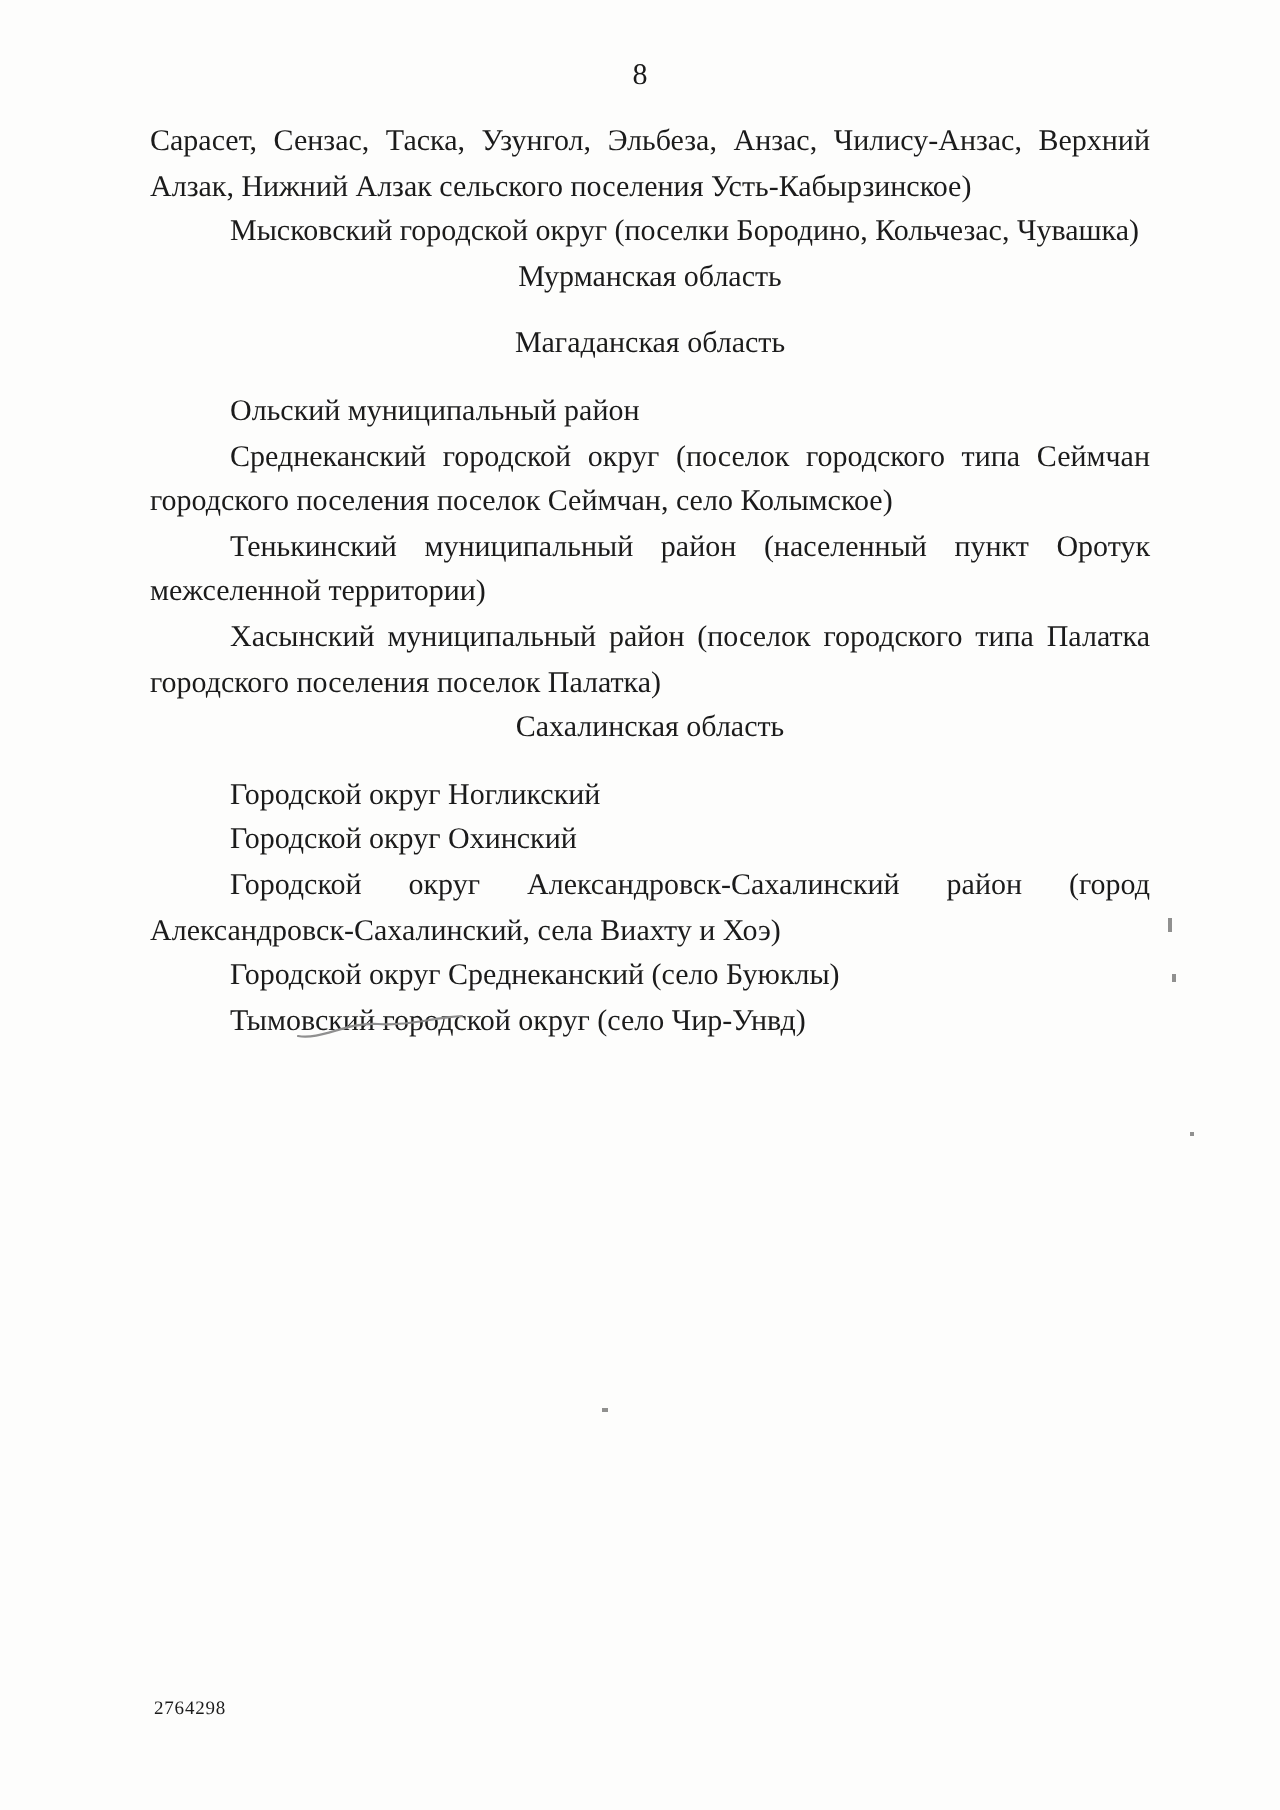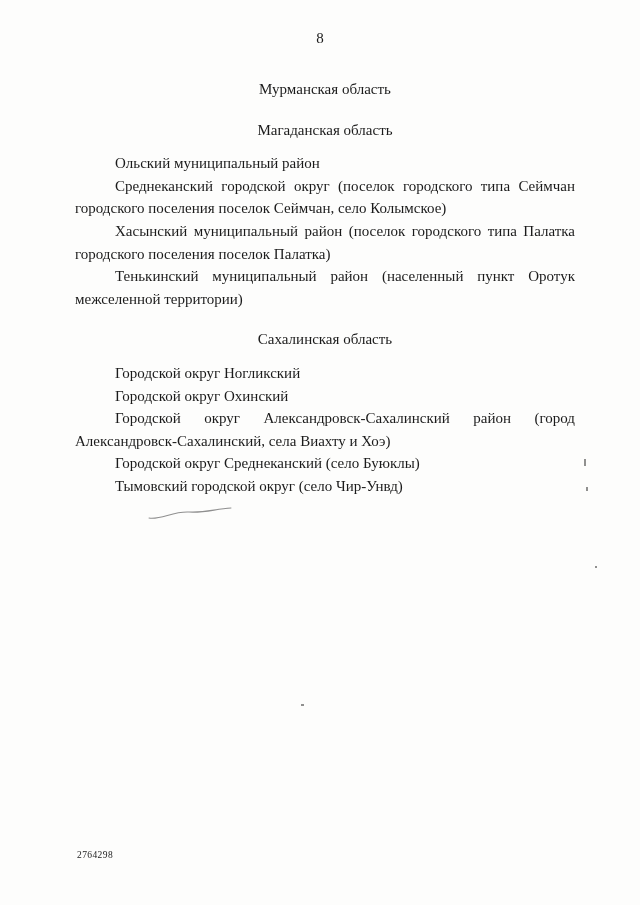--- a/index.html
+++ b/index.html
@@ -30,21 +30,21 @@
     top: 60px;
     width: 500px;
     font-size: 15px;
     line-height: 22.6px;
   }
   .doc-section { margin: 0; }
   .section-heading {
     font-size: 15px;
     font-weight: normal;
     text-align: center;
-    margin: 18px 0 11px 0;
+    margin: 0 0 11px 0;
     line-height: 22.6px;
   }
   .doc-paragraph {
     margin: 0;
     text-align: justify;
   }
   .doc-paragraph.indent {
     text-indent: 40px;
   }
   .control-number {
@@ -72,37 +72,45 @@
   .speck-2 { left: 586px; top: 487px; width: 2px; height: 4px; }
   .speck-3 { left: 595px; top: 566px; width: 2px; height: 2px; }
   .speck-4 { left: 301px; top: 704px; width: 3px; height: 2px; }
 </style>
 </head>
 <body>
 
 <div class="page-number">8</div>
 
 <div class="doc-body">
+  <section class="doc-section">
+
+    <div>
+  <p class="doc-paragraph">Сарасет, Сензас, Таска, Узунгол, Эльбеза, Анзас, Чилису-Анзас, Верхний Алзак, Нижний Алзак сельского поселения Усть-Кабырзинское)</p>
+
+  <p class="doc-paragraph indent">Мысковский городской округ (поселки Бородино, Кольчезас, Чувашка)</p>
+</div>
+  </section>
 
   <section class="doc-section">
     <h2 class="section-heading">Мурманская область</h2>
   </section>
 
   <section class="doc-section">
     <h2 class="section-heading">Магаданская область</h2>
     <div>
   <p class="doc-paragraph indent">Ольский муниципальный район</p>
 
 
 
   <p class="doc-paragraph indent">Среднеканский городской округ (поселок городского типа Сеймчан городского поселения поселок Сеймчан, село Колымское)</p>
 
+  <p class="doc-paragraph indent">Тенькинский муниципальный район (населенный пункт Оротук межселенной территории)</p>
+
   <p class="doc-paragraph indent">Хасынский муниципальный район (поселок городского типа Палатка городского поселения поселок Палатка)</p>
-
-  <p class="doc-paragraph indent">Тенькинский муниципальный район (населенный пункт Оротук межселенной территории)</p>
 </div>
   </section>
 
   <section class="doc-section">
     <h2 class="section-heading">Сахалинская область</h2>
     <div>
   <p class="doc-paragraph indent">Городской округ Ногликский</p>
 
 
   <p class="doc-paragraph indent">Городской округ Охинский</p>

